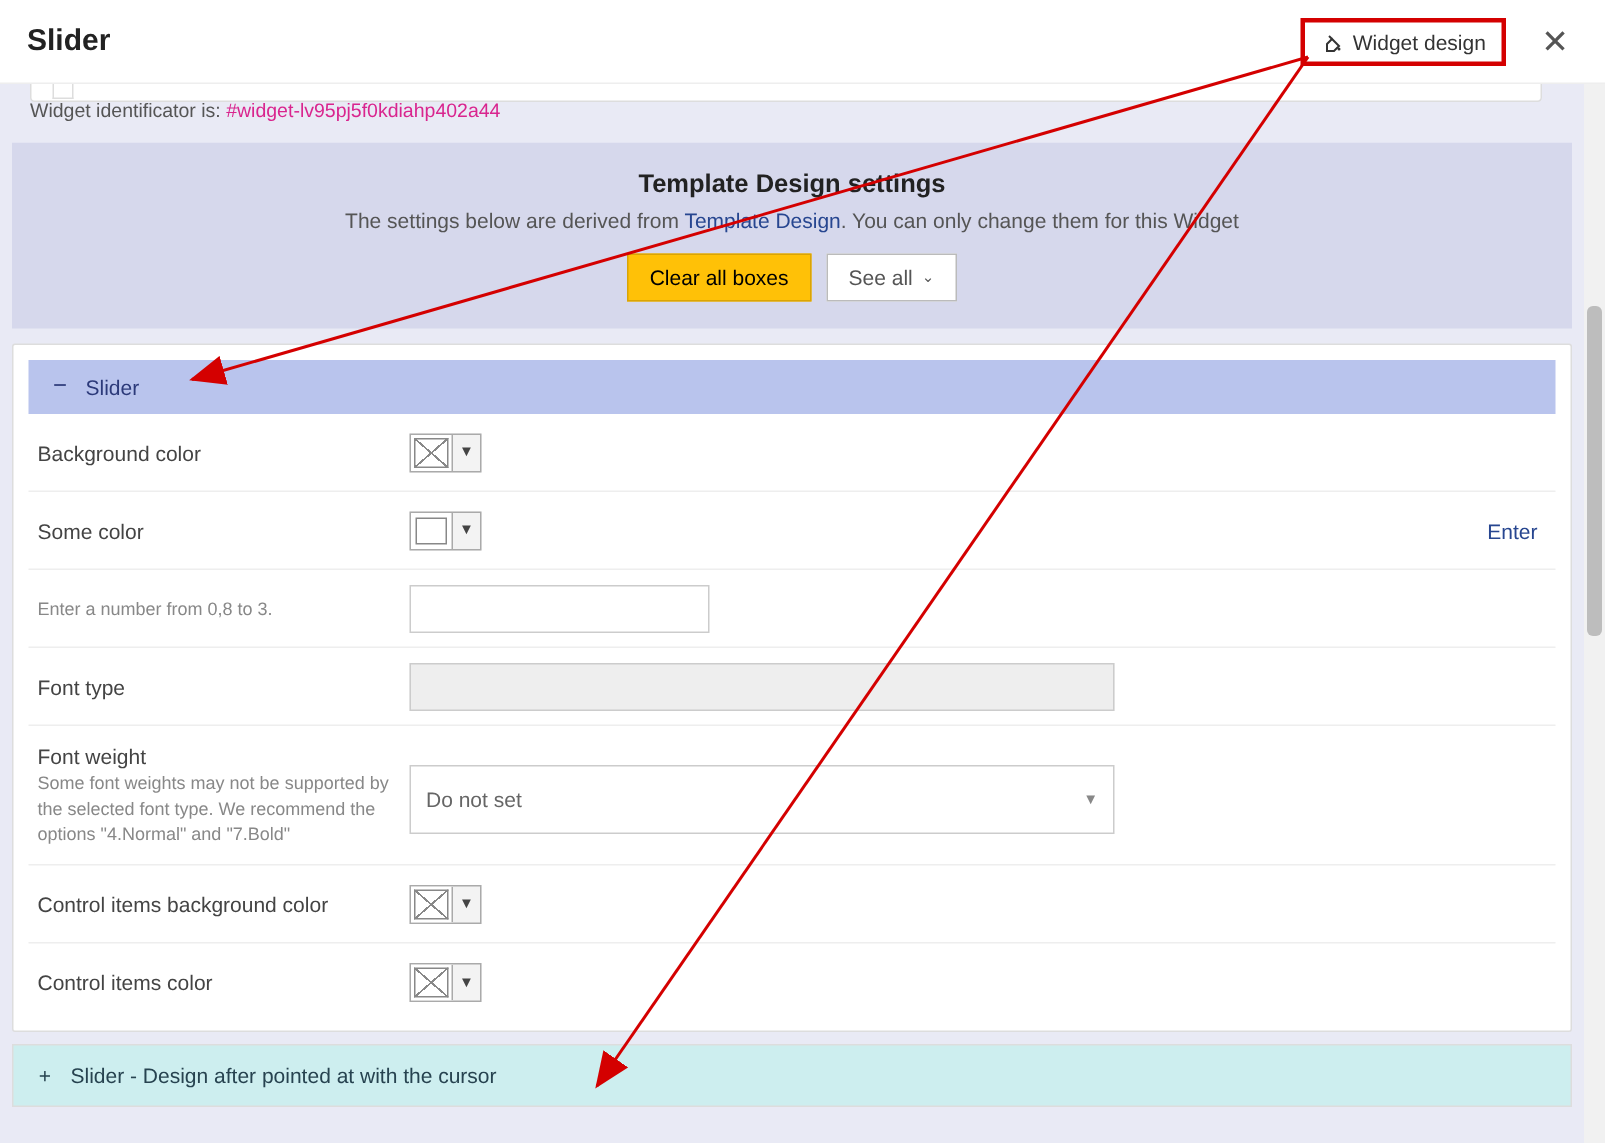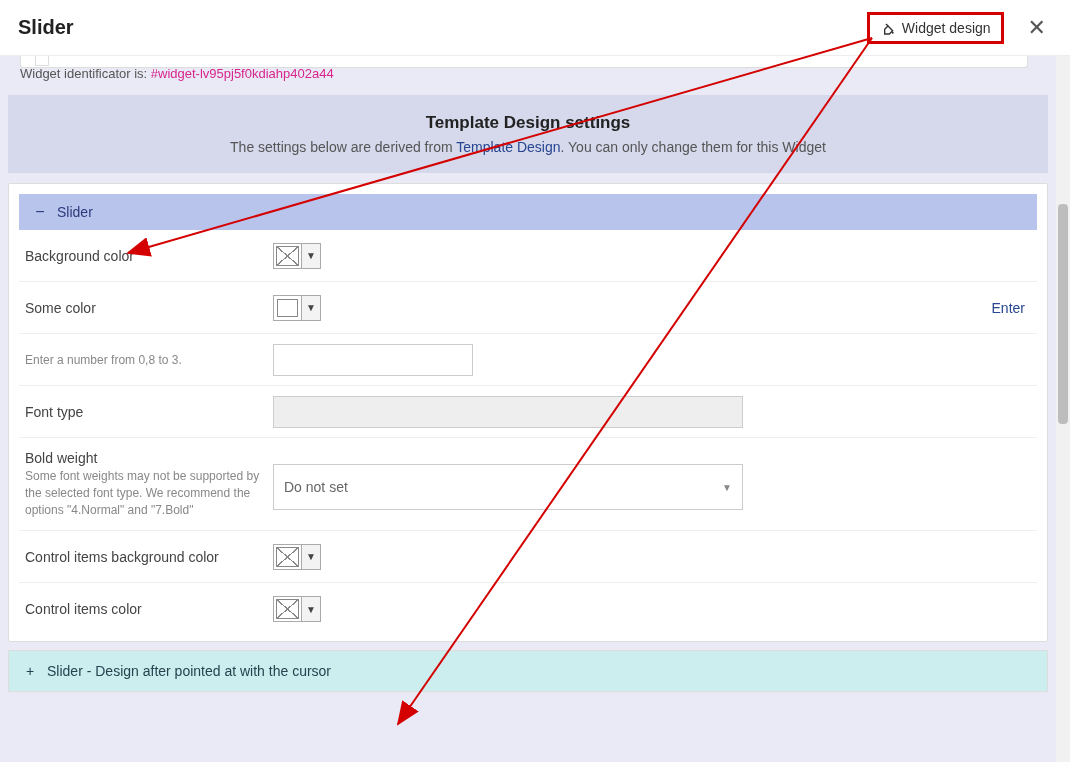--- a/index.html
+++ b/index.html
@@ -350,20 +350,27 @@
     <div class="id-line">
       <span>Widget identificator is: </span><span class="widget-id">#widget-lv95pj5f0kdiahp402a44</span>
     </div>
   </div>
 
   <div class="hero">
     <h2>Template Design settings</h2>
     <p>
       <span>The settings below are derived from </span><span class="link">Template Design</span><span>. You can only change them for this Widget</span>
     </p>
+    <div class="hero-buttons">
+      <button class="btn-yellow">Clear all boxes</button>
+      <button class="btn-default">
+        <span>See all</span>
+        <span style="font-size:10px;">⌄</span>
+      </button>
+    </div>
   </div>
 
   <div class="panel">
     <div class="accordion-head">
       <span class="toggle">−</span>
       <span>Slider</span>
     </div>
 
     <div class="form-row">
       <div class="form-label">Background color</div>
@@ -402,21 +409,21 @@
     <div class="form-row">
       <div class="form-label">Font type</div>
       <div class="form-control-cell">
         <input type="text" class="wide-input" disabled="" style="">
       </div>
       <div class="form-clear-cell"></div>
     </div>
 
     <div class="form-row" style="align-items:flex-start; padding-top:12px; padding-bottom:12px;">
       <div class="form-label">
-        <div>Bold weight</div>
+        <div>Font weight</div>
         <div class="sub">Some font weights may not be supported by the selected font type. We recommend the options "4.Normal" and "7.Bold"</div>
       </div>
       <div class="form-control-cell" style="padding-top:14px;">
         <div class="select-wrap">
           <span>Do not set</span>
           <span class="select-caret">▼</span>
         </div>
       </div>
       <div class="form-clear-cell"></div>
     </div>

